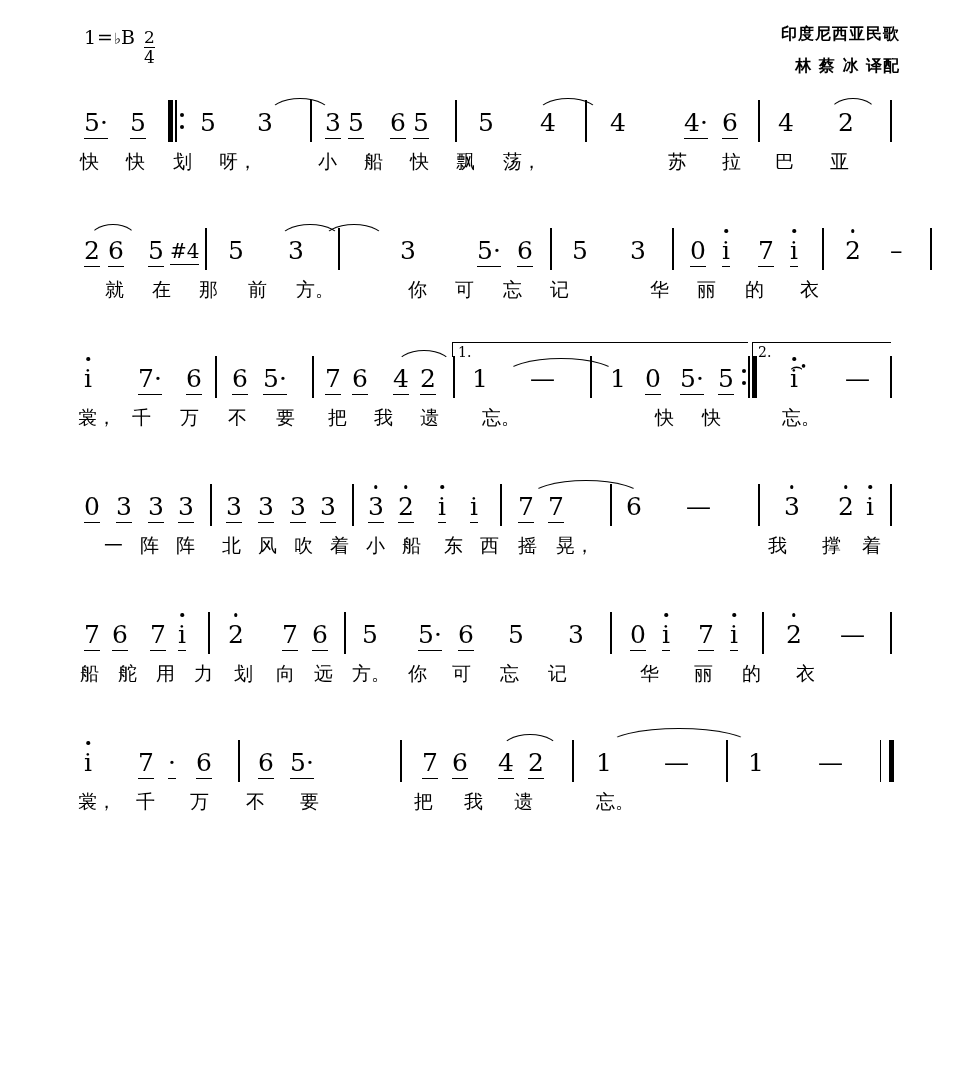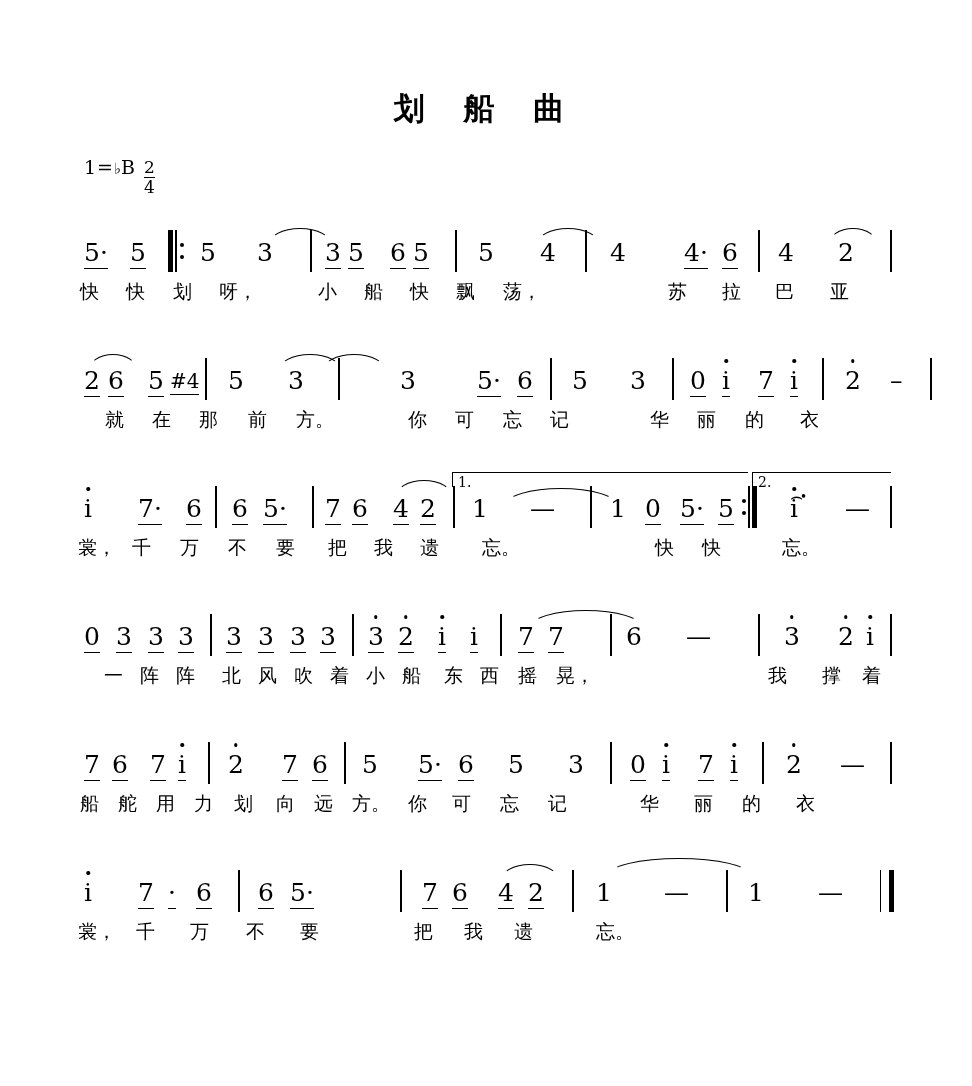--- a/index.html
+++ b/index.html
@@ -171,32 +171,35 @@
     position: absolute;
     font-size: 20px;
     font-family: "DejaVu Serif", serif;
   }
 </style>
 </head>
 <body>
 
 <div class="sheet">
 
-  <div class="title">划 船 曲</div>
 
   <div class="header-row">
     <div class="keysig">
       <span class="one">1</span>
       <span class="eq">=</span>
       <span class="flat">♭</span>
       <span class="bnote">B</span>
       <span class="meter">
         <span class="num">2</span>
         <span class="den">4</span>
       </span>
+    </div>
+    <div class="credits">
+      <div>印度尼西亚民歌</div>
+      <div>林 蔡 冰 译配</div>
     </div>
   </div>
 
   <div class="system">
     <div class="notes">
       <div class="slur" style="left:268px; top:10px; width:62px;"></div>
       <div class="slur" style="left:536px; top:10px; width:62px;"></div>
       <div class="slur" style="left:828px; top:10px; width:48px;"></div>
 
       <div class="tok ul1" style="left:84px;">5·</div>

